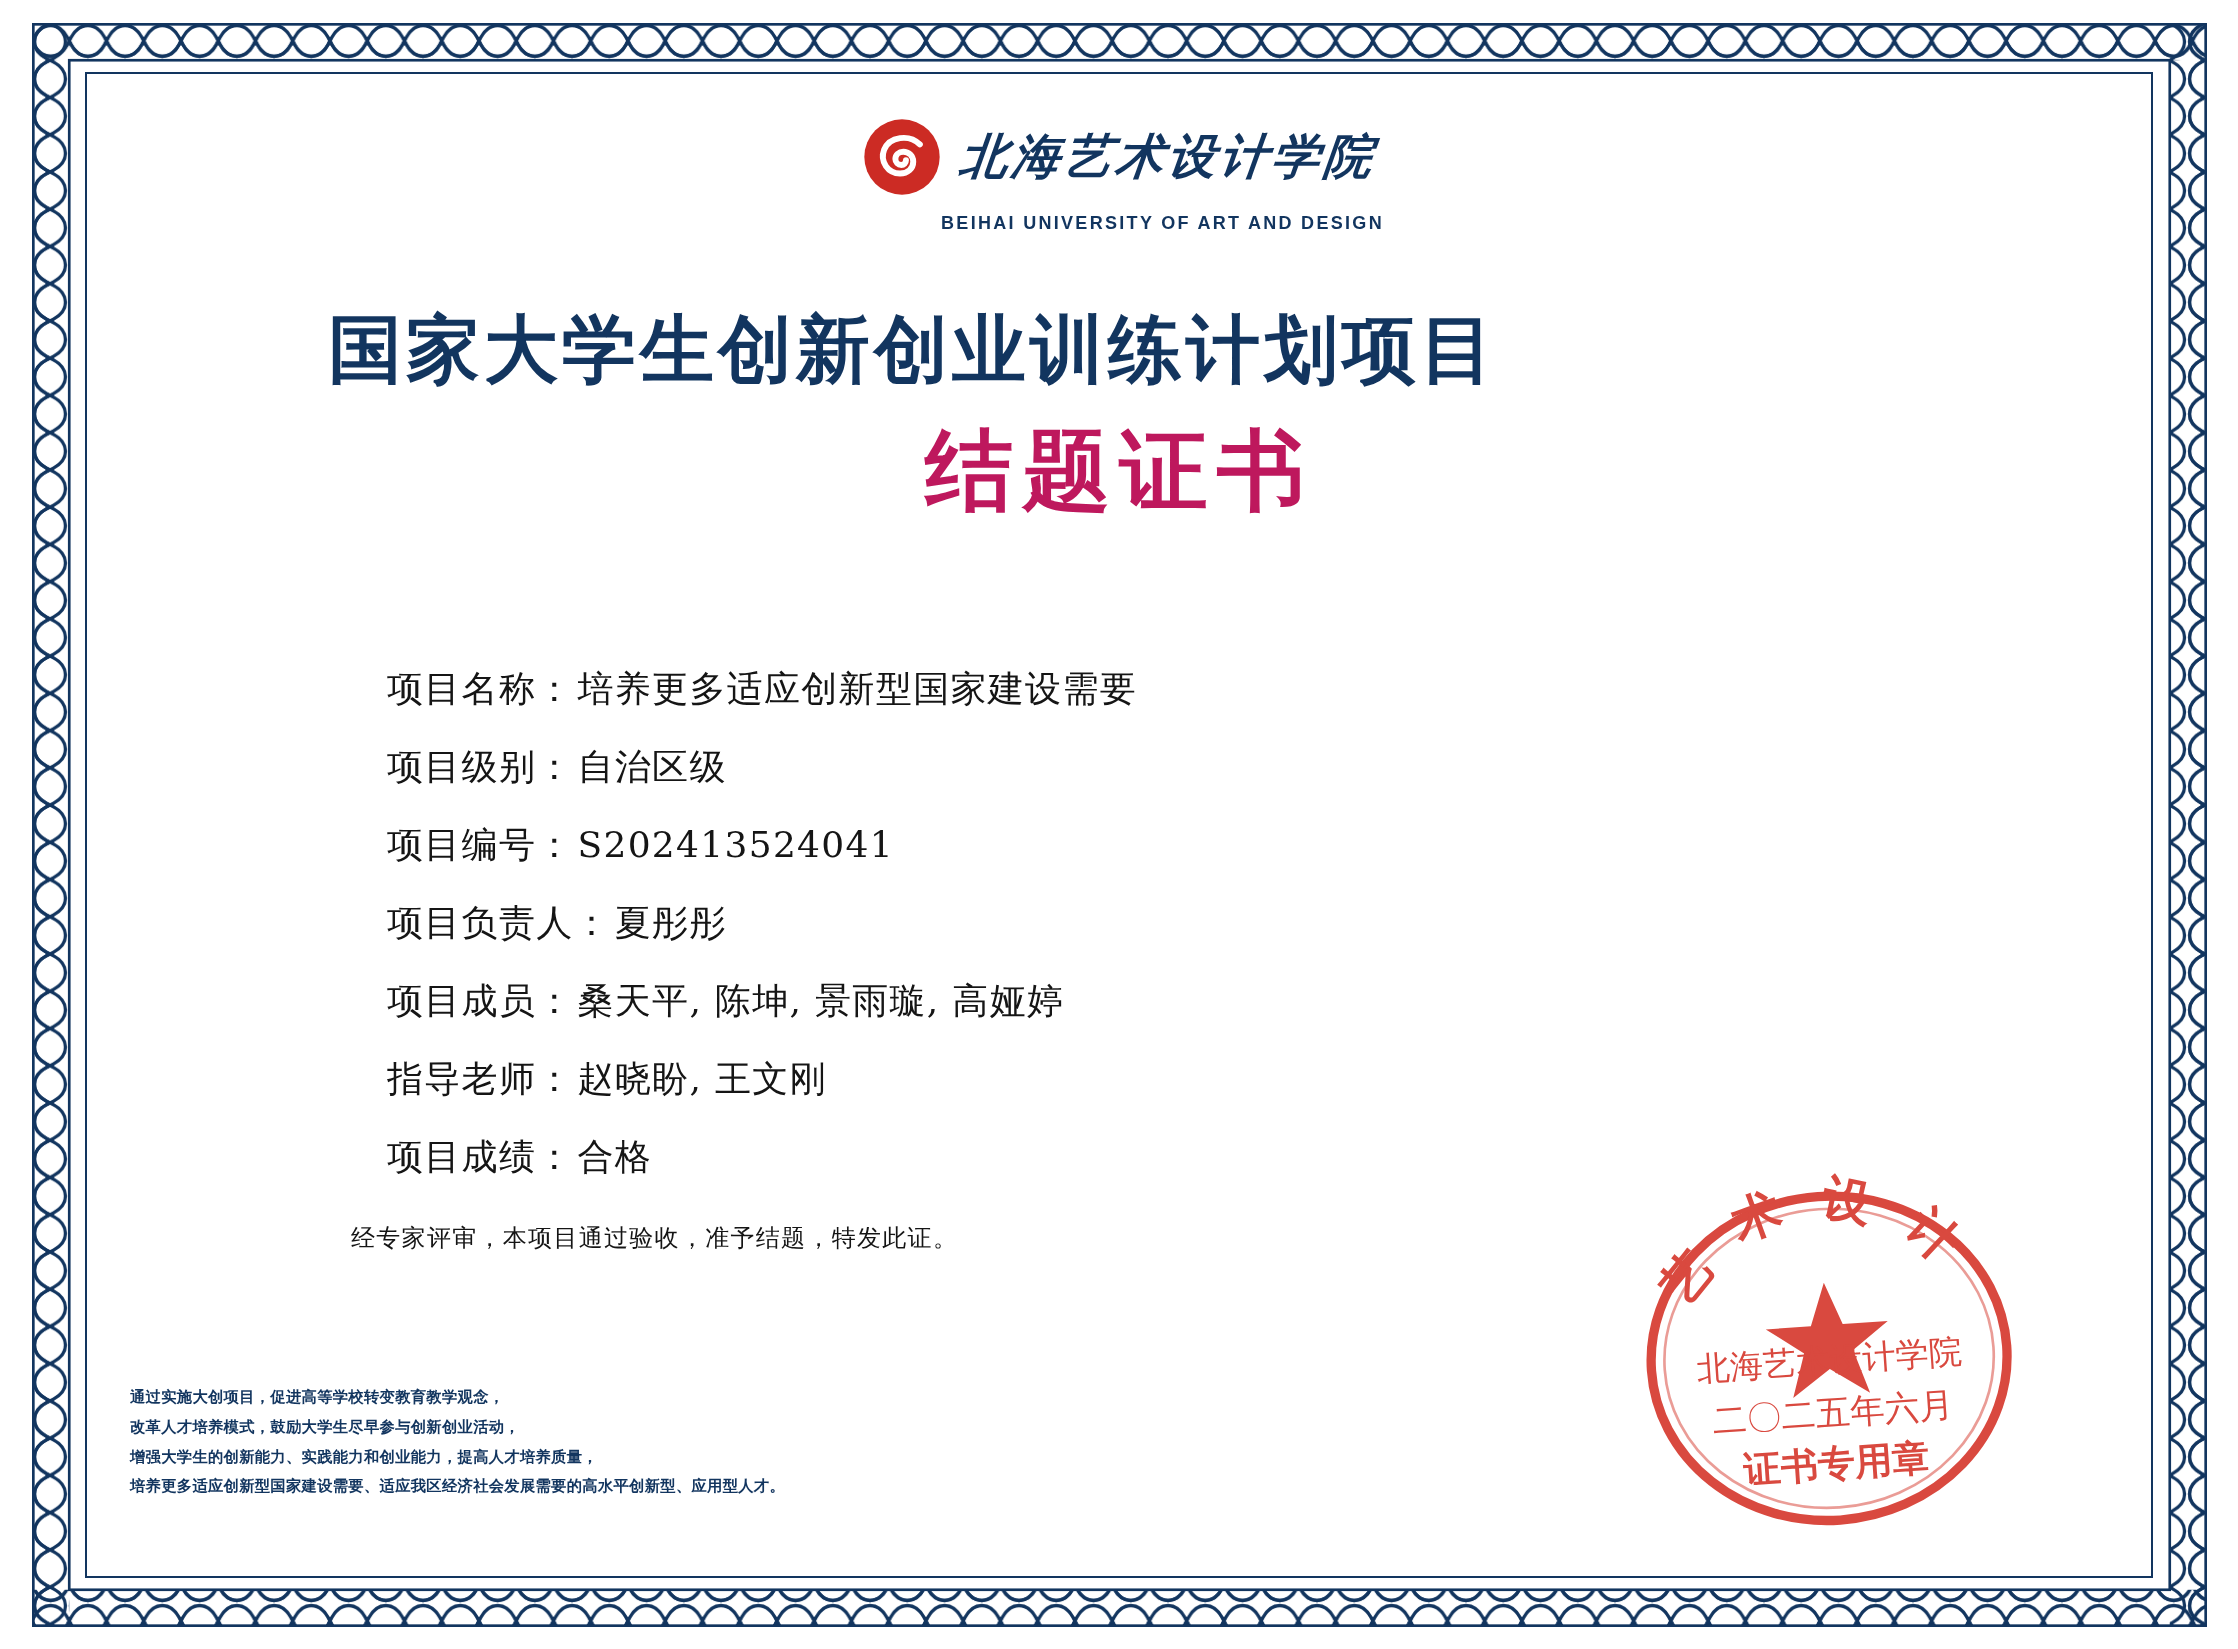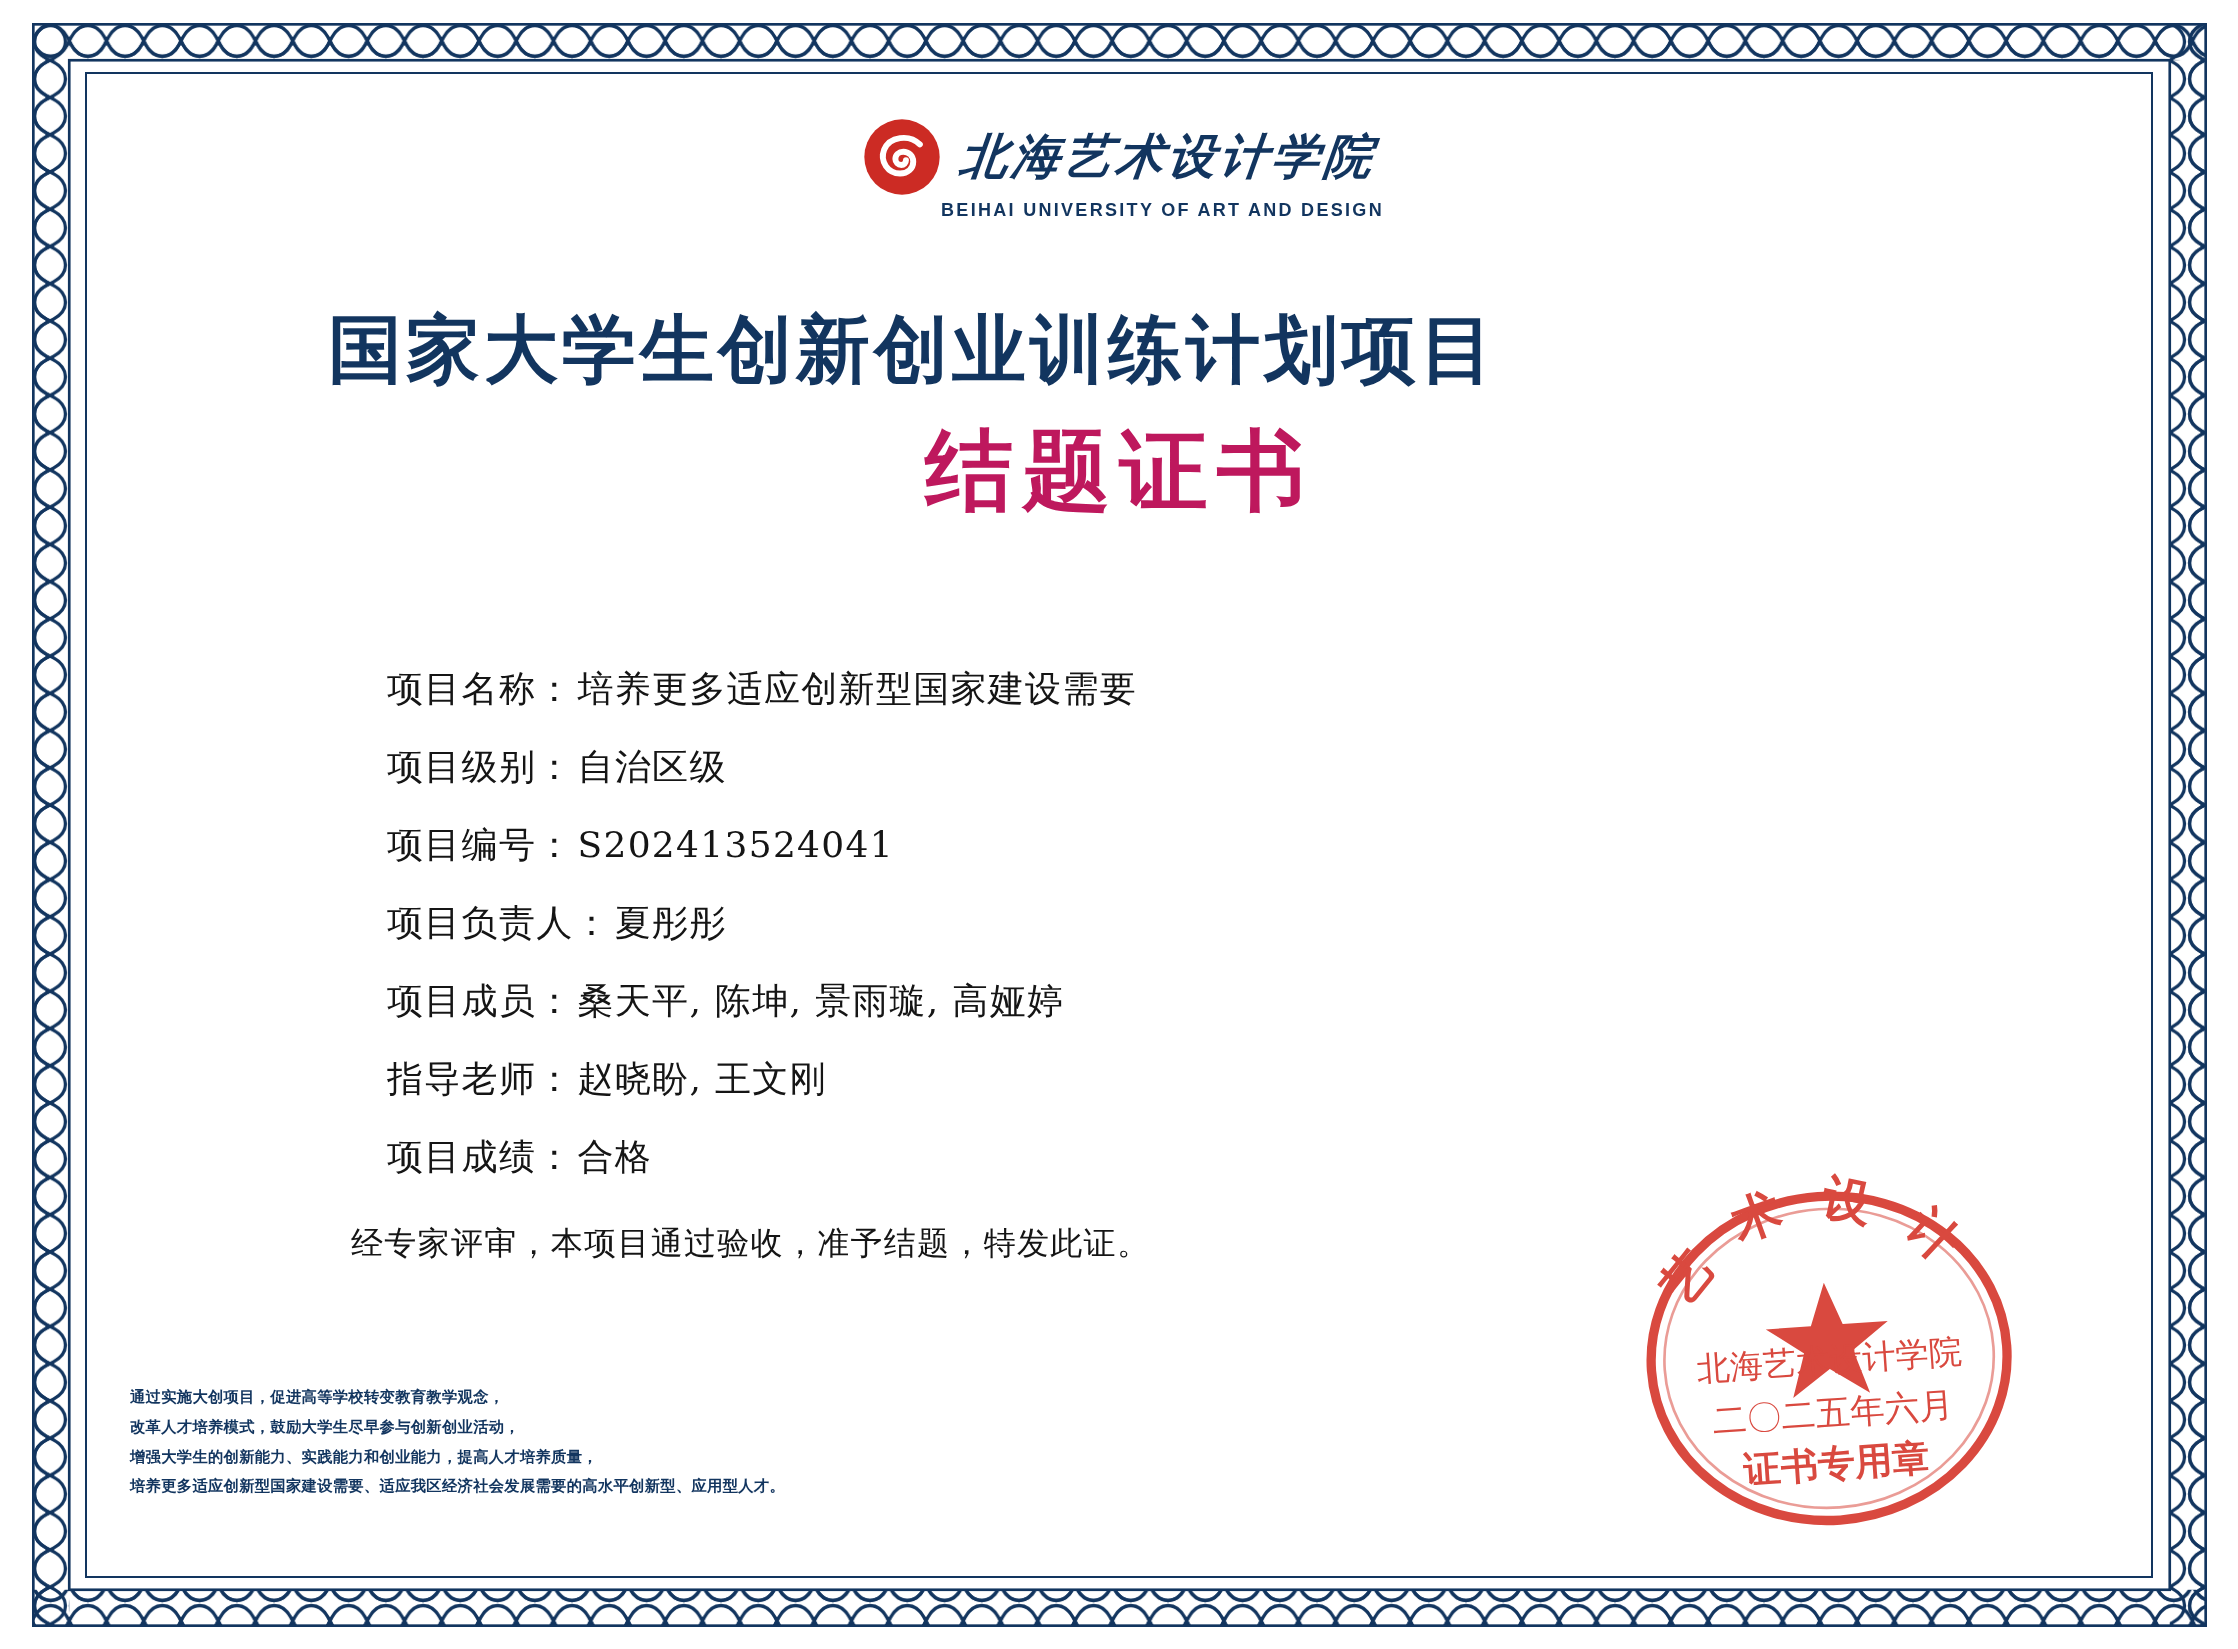--- a/index.html
+++ b/index.html
@@ -73,21 +73,21 @@
     font-family: "Liberation Serif", "DejaVu Serif", serif;
     font-size: 48px;
     font-weight: bold;
     color: #12355f;
     letter-spacing: 4px;
     font-style: italic;
     transform: skewX(-6deg);
     white-space: nowrap;
   }
   .logo-en {
-    margin-top: 4px;
+    margin-top: 17px;
     margin-left: 86px;
     font-family: "Liberation Sans", sans-serif;
     font-size: 18px;
     font-weight: bold;
     color: #12355f;
     letter-spacing: 2.3px;
     white-space: nowrap;
   }
 
   
@@ -143,21 +143,21 @@
     font-size: 36px;
     color: #151515;
     letter-spacing: 1.3px;
     margin-left: 4px;
   }
   .statement {
     position: absolute;
     left: 351px;
     top: 1222px;
     font-family: "DejaVu Serif", "Liberation Serif", serif;
-    font-size: 32px;
+    font-size: 24px;
     color: #151515;
     letter-spacing: 1.3px;
     white-space: nowrap;
   }
 
   
   .footnote {
     position: absolute;
     left: 130px;
     top: 1383px;

